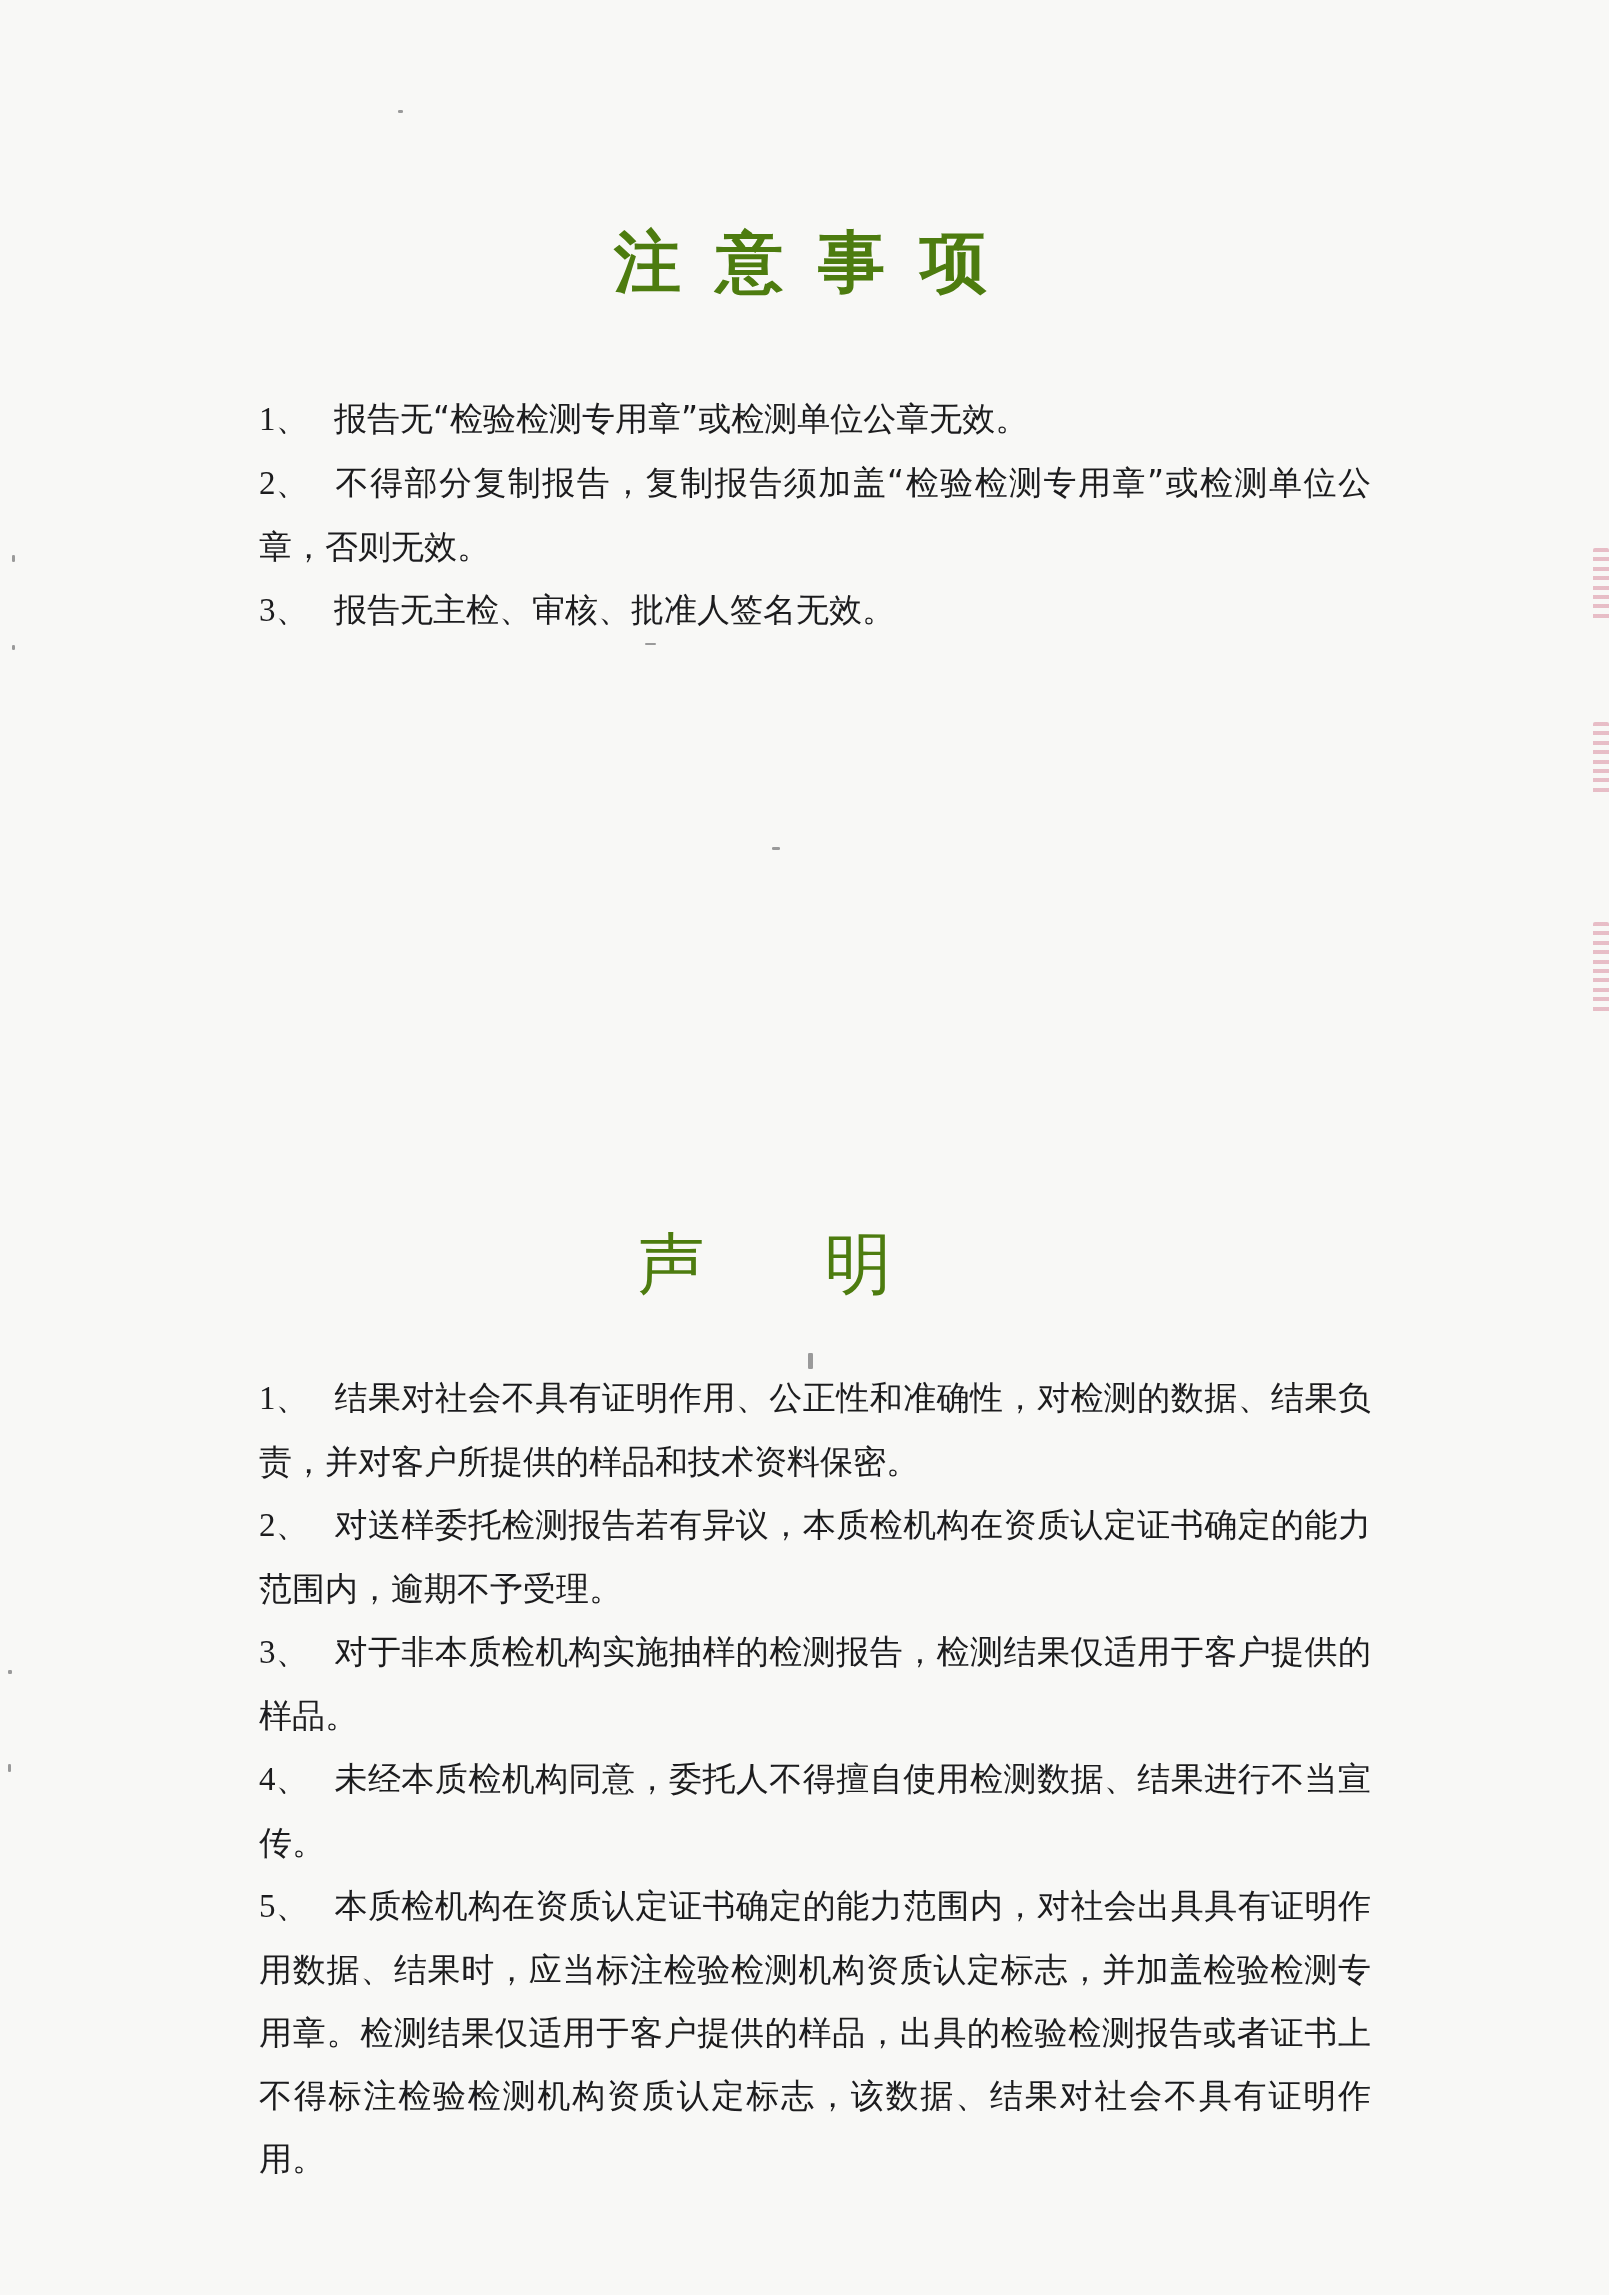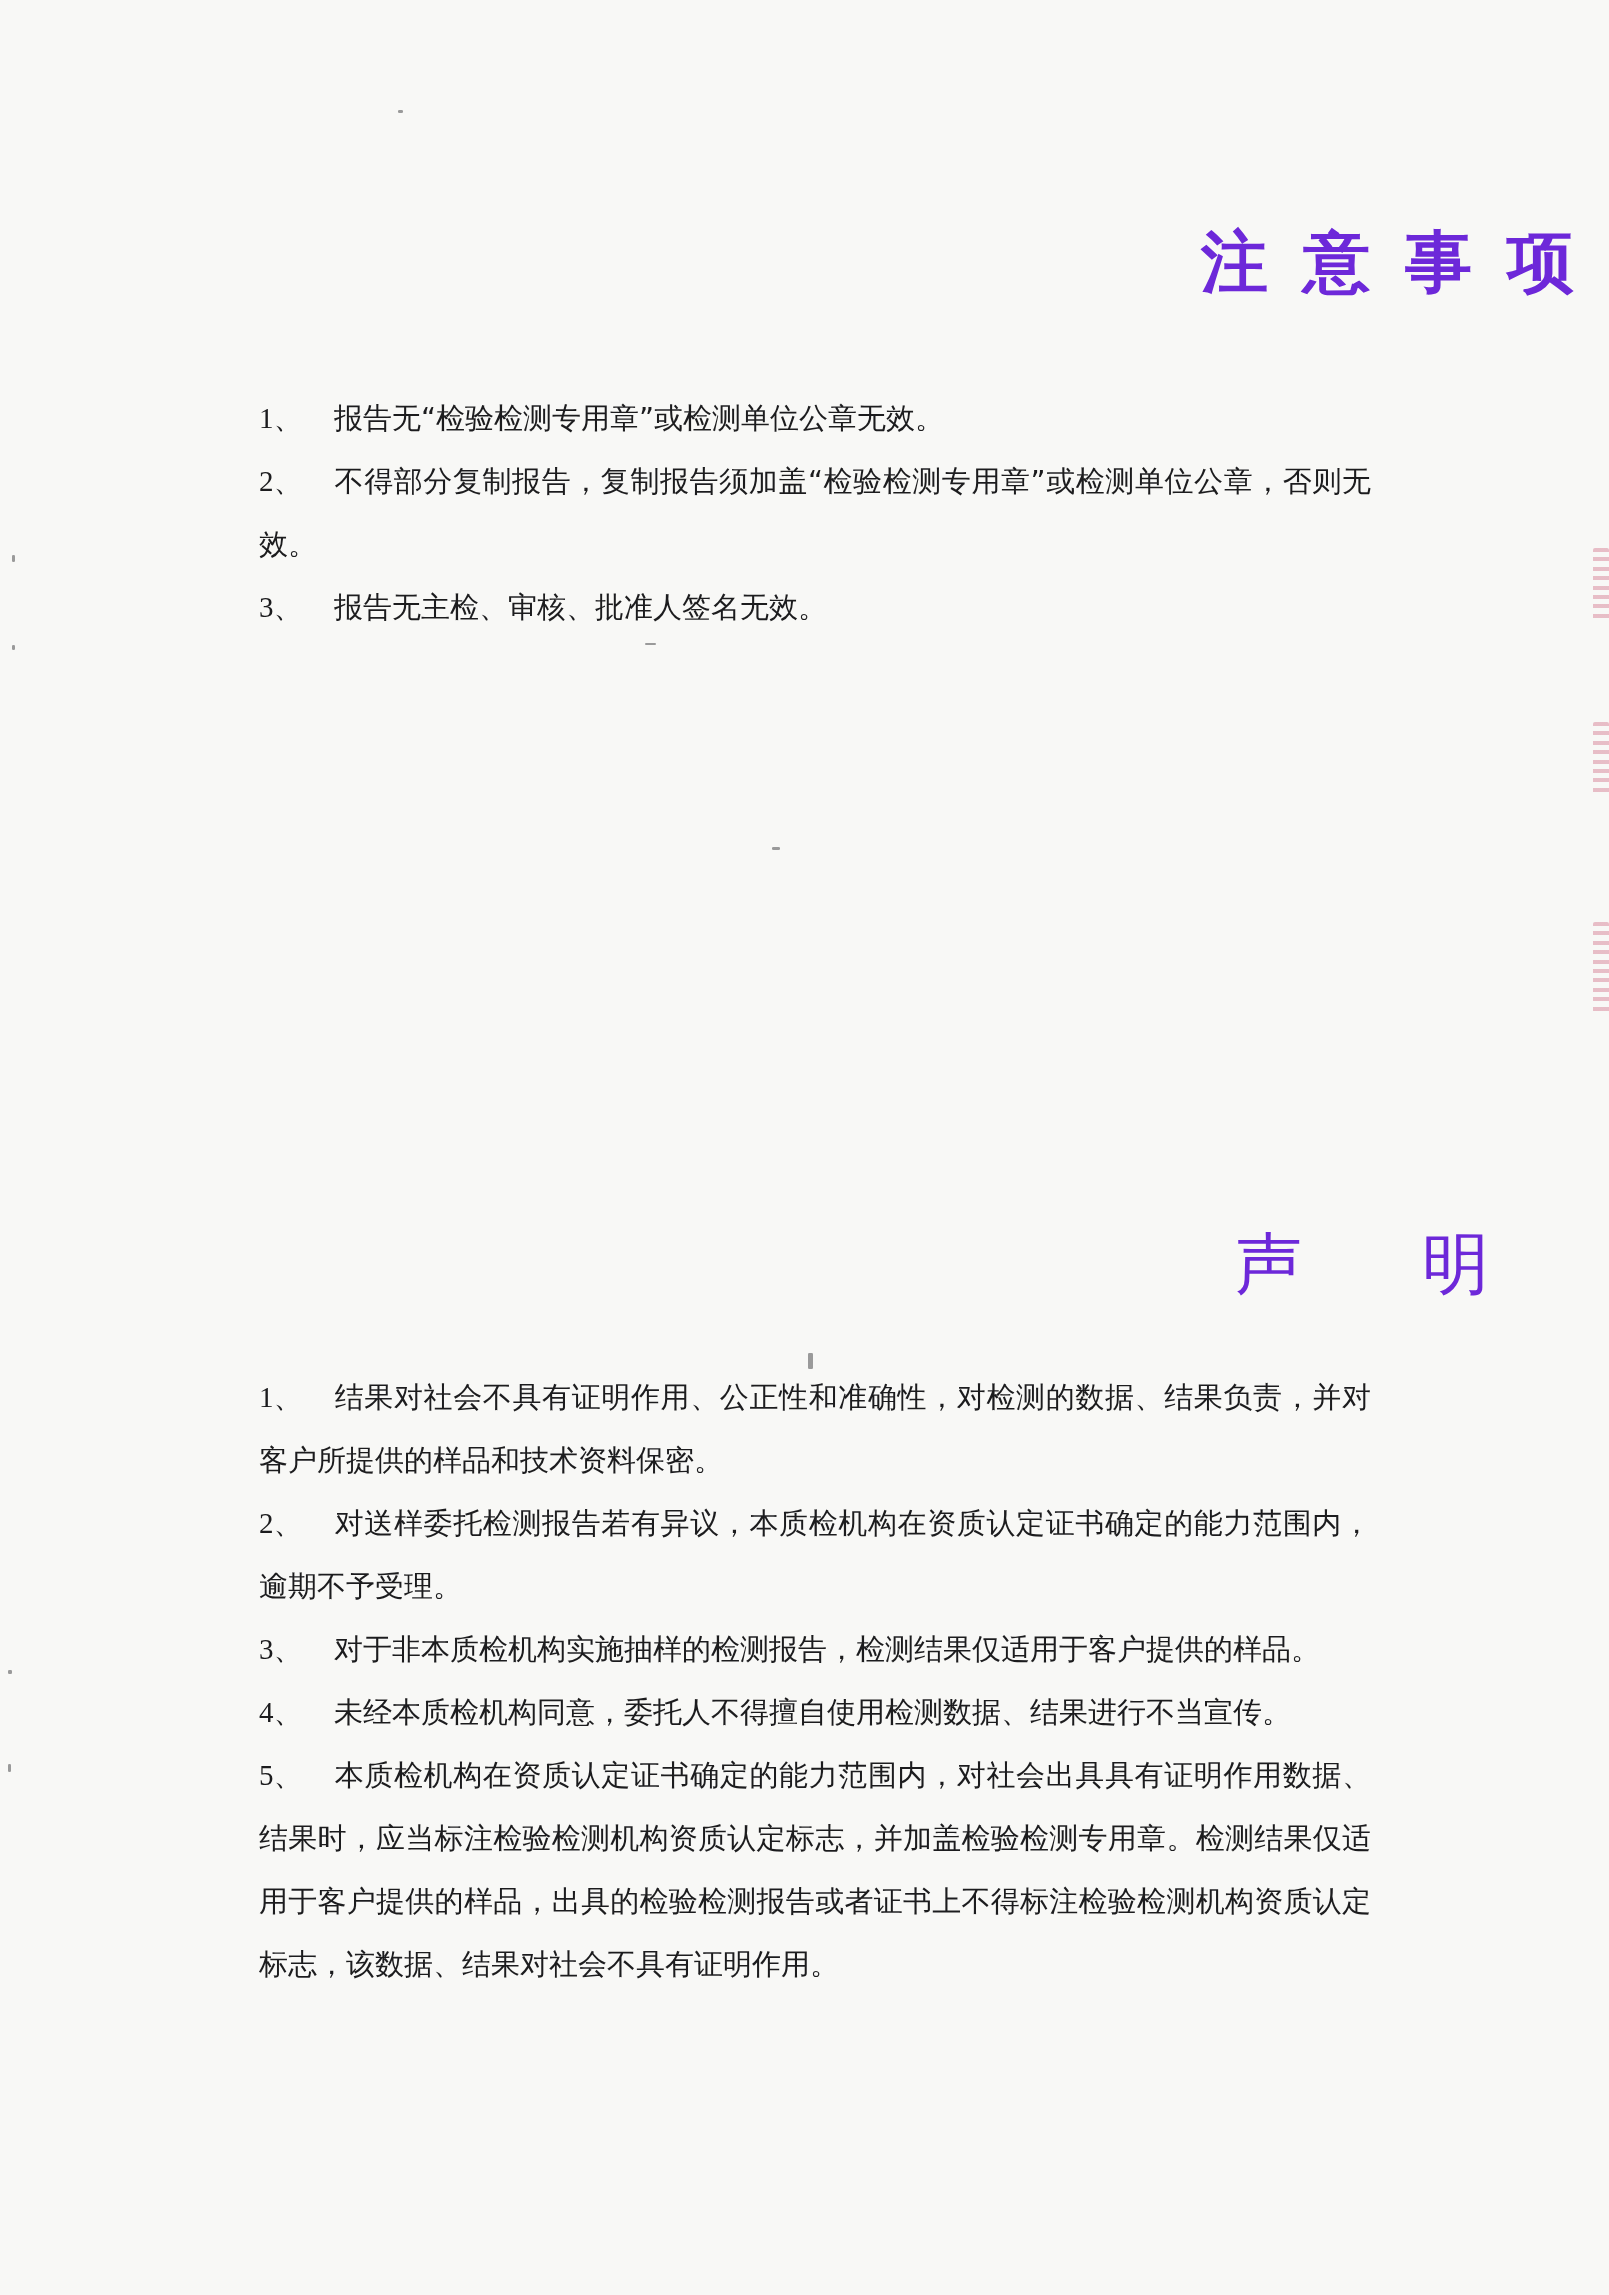--- a/index.html
+++ b/index.html
@@ -19,24 +19,24 @@
       position: absolute;
       left: 0; top: 0;
       width: 1609px;
       height: 2295px;
       background: #f8f8f6;
     }
     .title {
       position: absolute;
       left: 0;
       width: 1609px;
-      text-align: right;
+      text-align: center;
       font-family: "DejaVu Serif", "Liberation Serif", serif;
       font-weight: bold;
-      color: #6d28d9;
+      color: #4d7c0f;
       margin: 0;
     }
     .title.notice {
       top: 217px;
       font-size: 67px;
       letter-spacing: 35px;
       padding-left: 27px;
       box-sizing: border-box;
     }
     .title.statement {
@@ -44,21 +44,21 @@
       font-size: 67px;
       letter-spacing: 120px;
       padding-left: 40px;
       box-sizing: border-box;
       font-weight: normal;
     }
     .section {
       position: absolute;
       left: 259px;
       width: 1112px;
-      font-size: 29px;
+      font-size: 33px;
       line-height: 63px;
     }
     .section.notice { top: 387px; }
     .section.statement { top: 1366px; }
     .item {
       margin: 0;
       text-align: justify;
       text-align-last: left;
     }
     .item .num {

